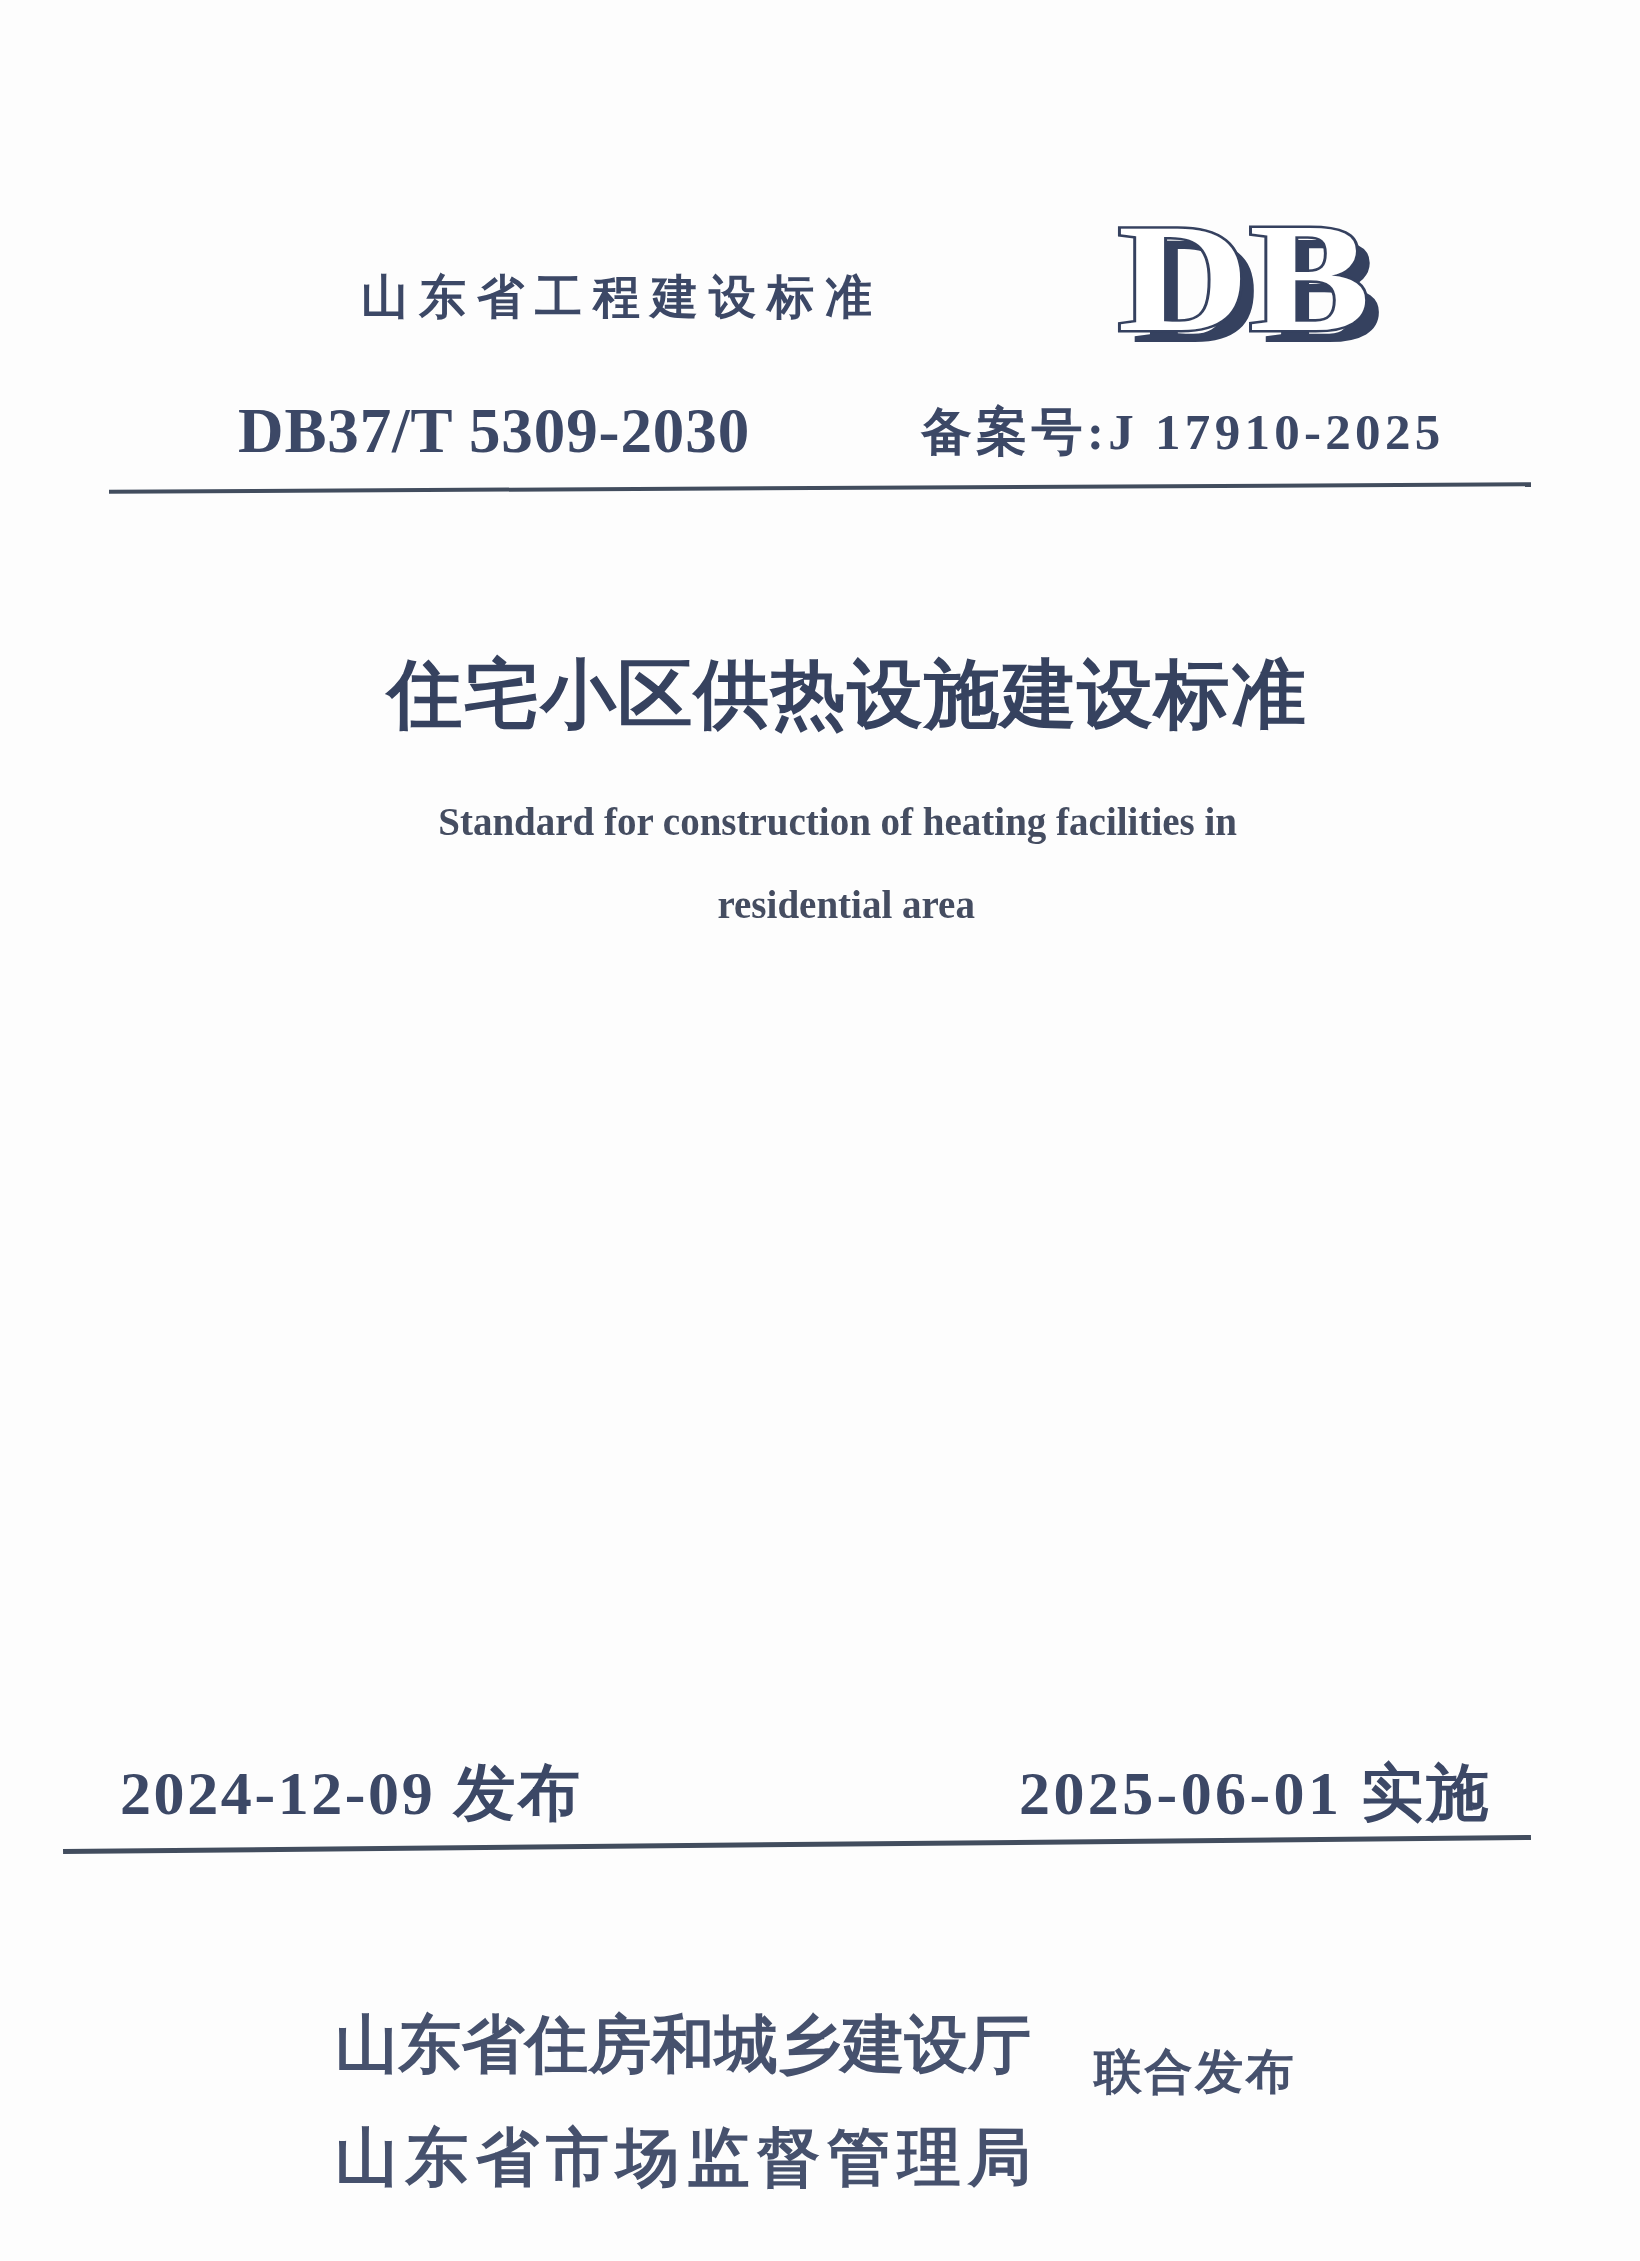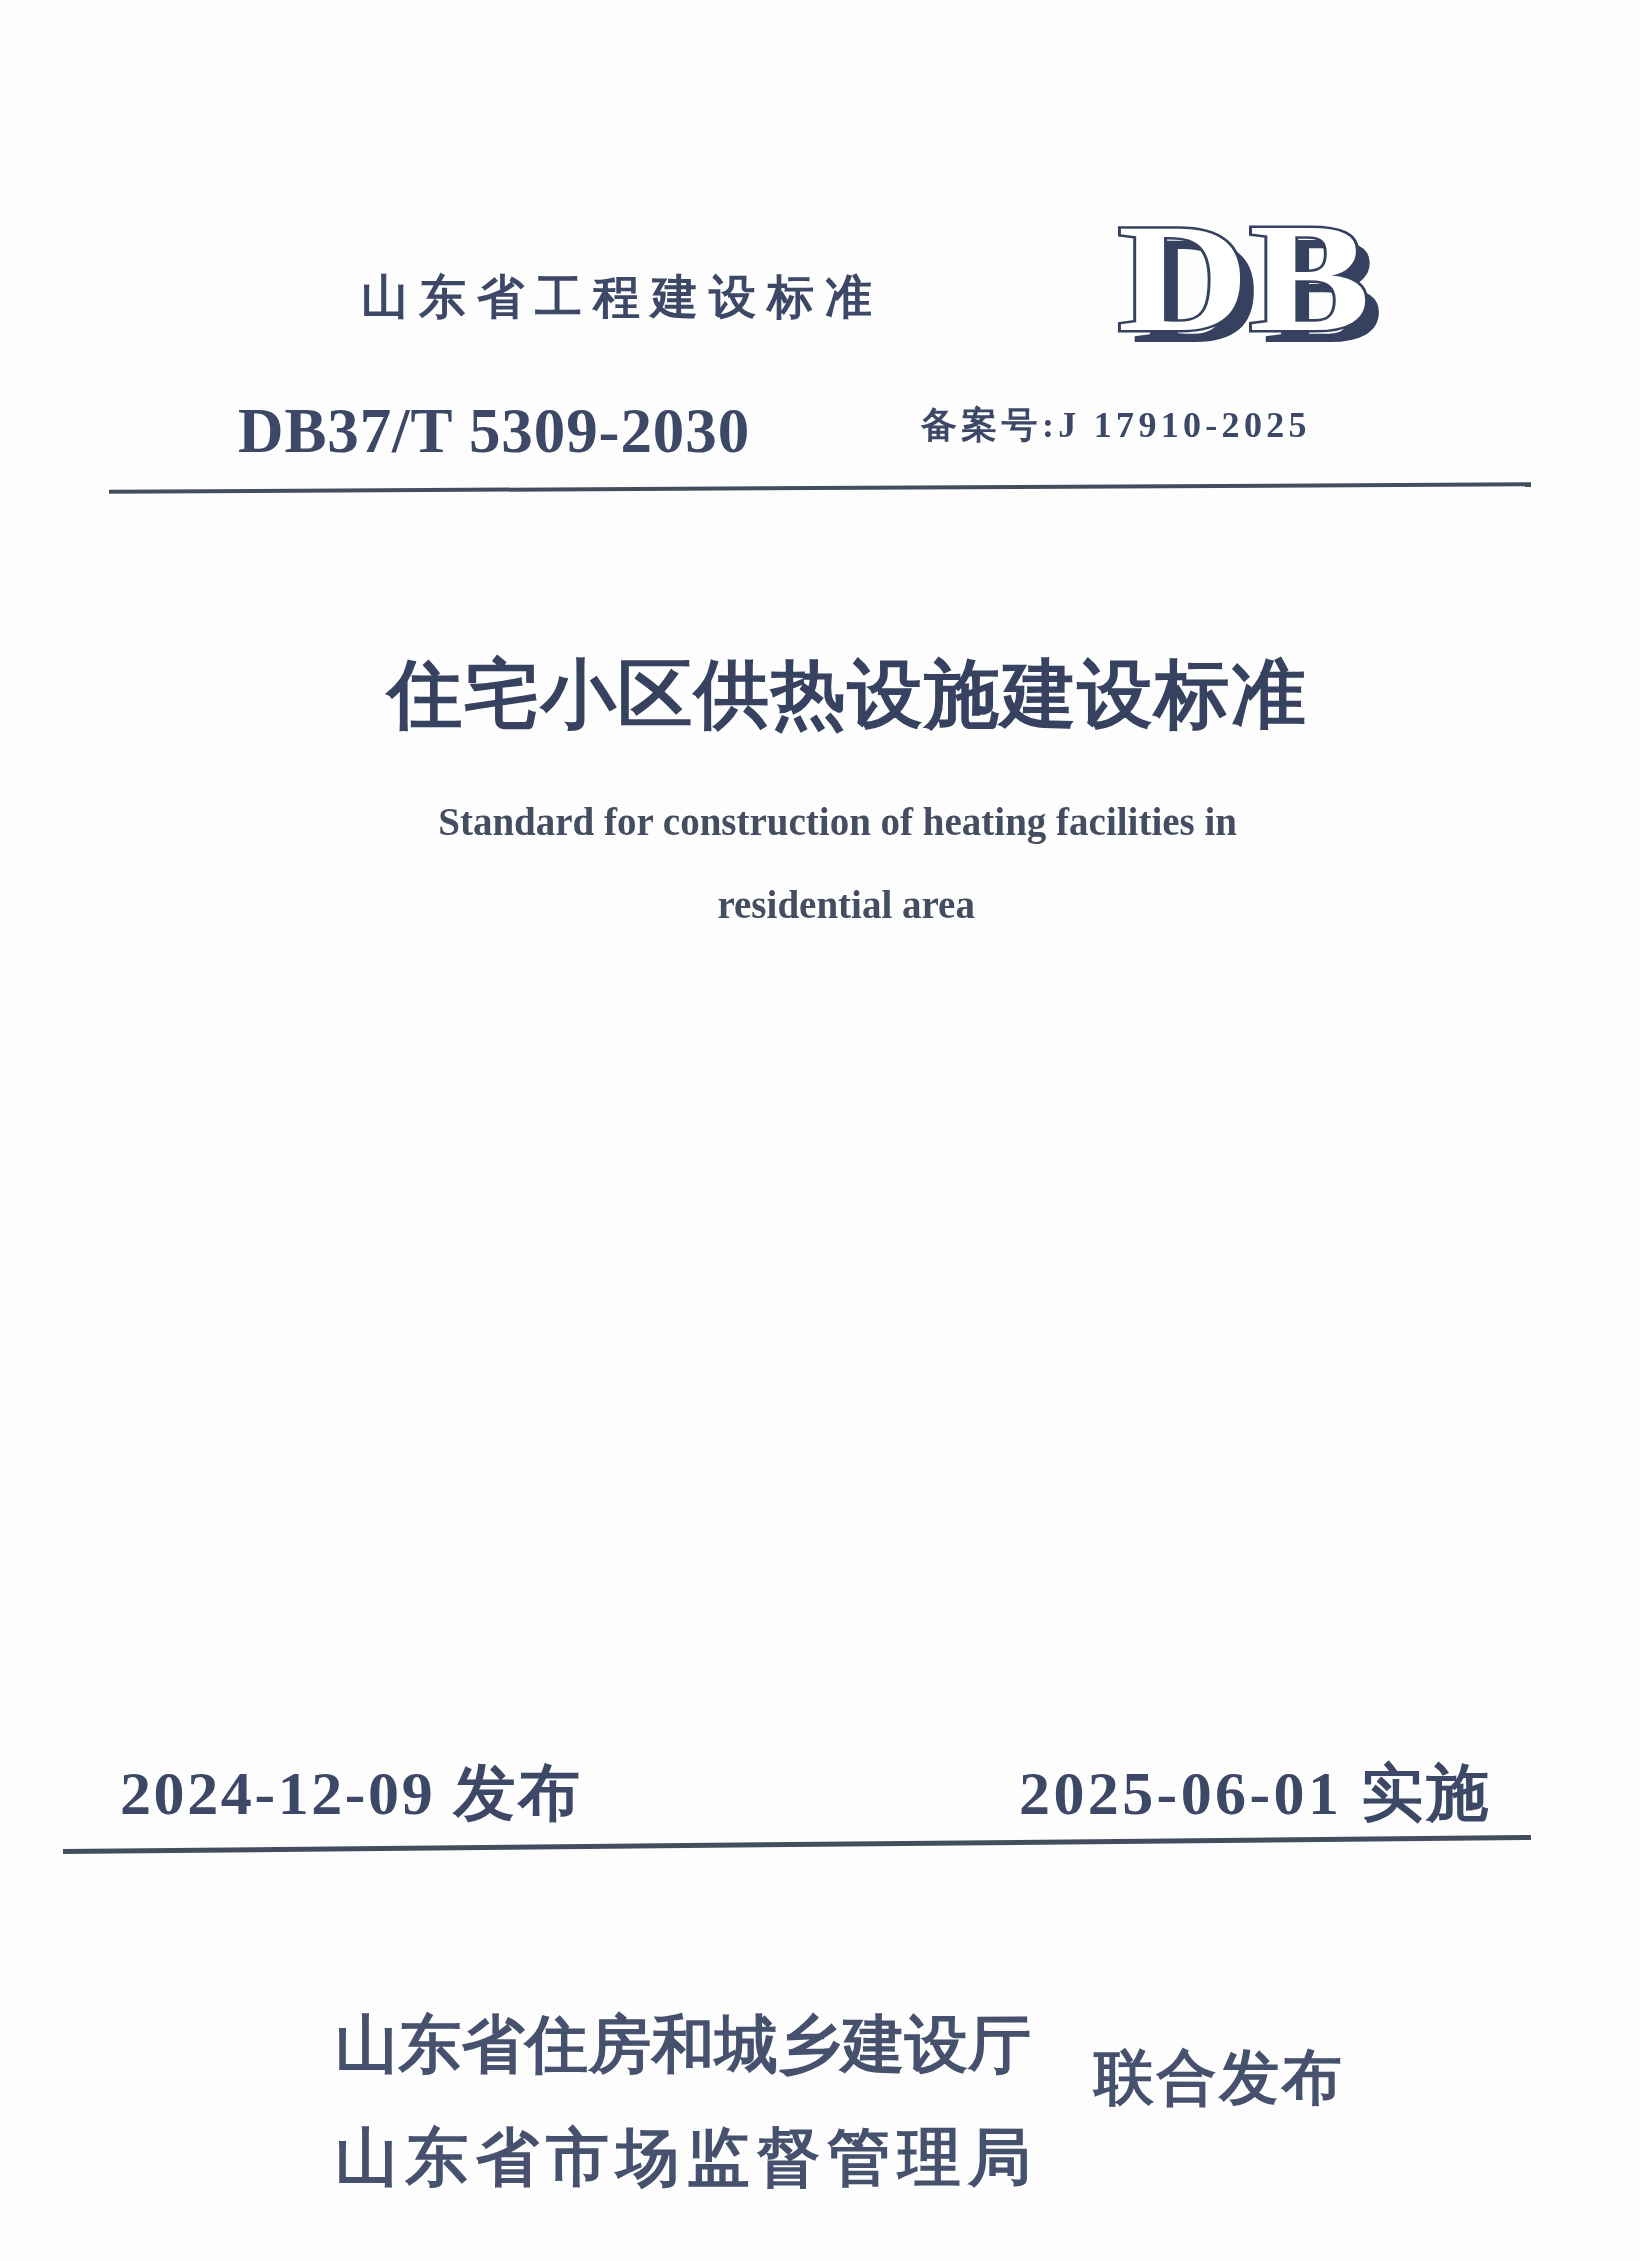--- a/index.html
+++ b/index.html
@@ -42,21 +42,21 @@
     font-size: 63px; line-height: 1;
     letter-spacing: 0.9px;
     color: var(--ink, #3c4866);
     white-space: nowrap;
   }
 
   .record-number {
     left: 921px; top: 407px;
     font-family: "Liberation Serif", serif;
     font-weight: bold;
-    font-size: 36px; line-height: 1;
+    font-size: 51px; line-height: 1;
     letter-spacing: 4.3px;
     color: var(--ink, #3c4866);
     white-space: nowrap;
   }
 
   
   .rule { background: var(--rule, #424d5e); }
   .rule-1 { left: 109px; top: 486px;  width: 1422px; height: 4.3px; transform: rotate(-0.3deg); }
   .rule-2 { left: 63px;  top: 1842px; width: 1468px; height: 5.1px; transform: rotate(-0.55deg); }
 
@@ -106,21 +106,21 @@
   }
   .a1 { top: 2013px; }
   .a2 { top: 2126px; }
 
   .justify-chars { display: flex; justify-content: space-between; }
 
   .joint {
     left: 1094px; top: 2048px;
     font-family: "Liberation Sans", sans-serif;
     font-weight: bold;
-    font-size: 60px; line-height: 1;
+    font-size: 48px; line-height: 1;
     letter-spacing: 2.6px;
     color: #46516d;
     white-space: nowrap;
   }
 </style>
 </head>
 <body>
 
 <div class="page">
 

